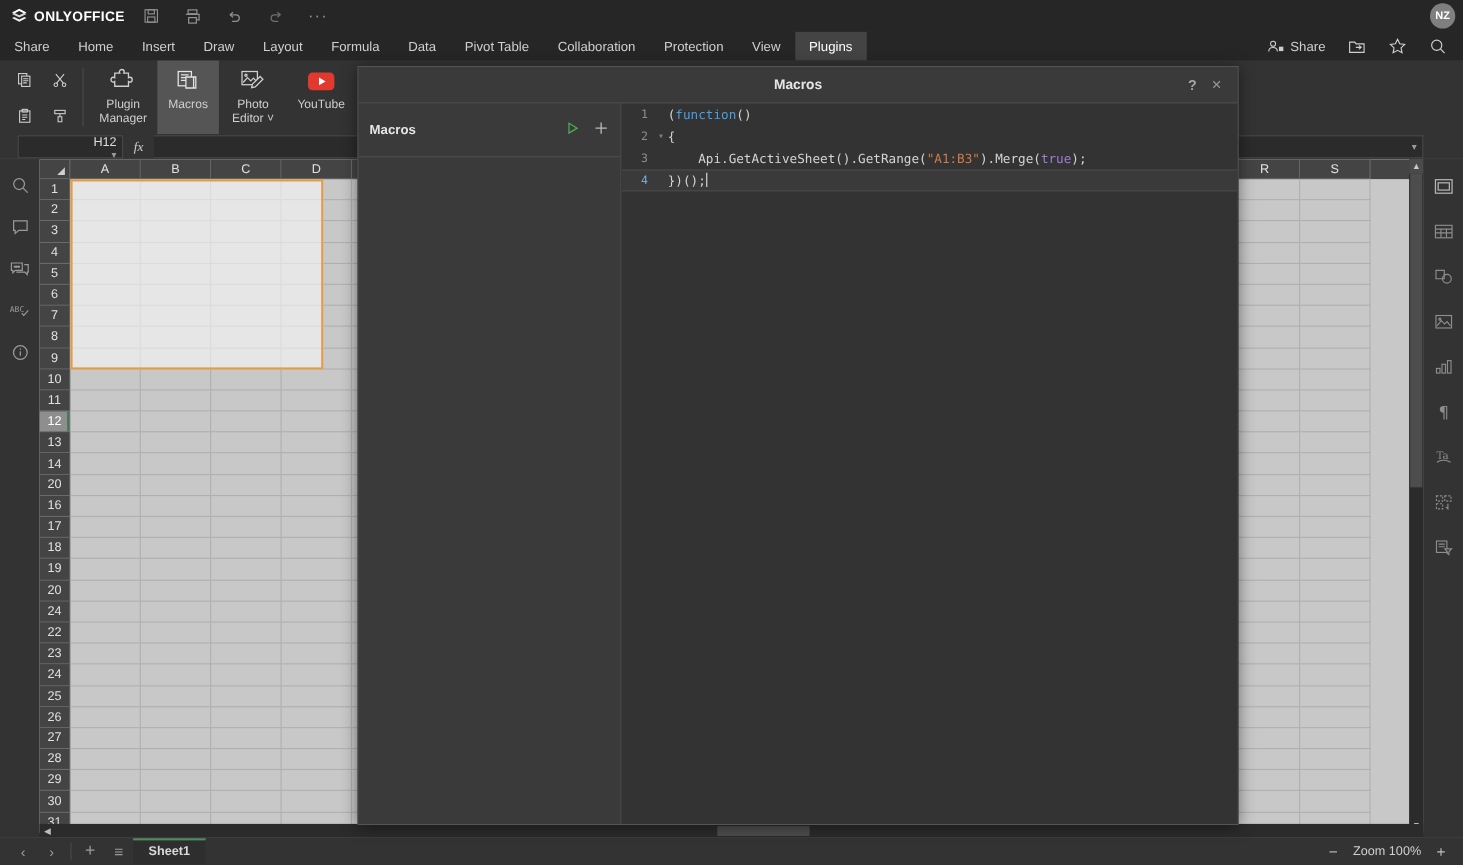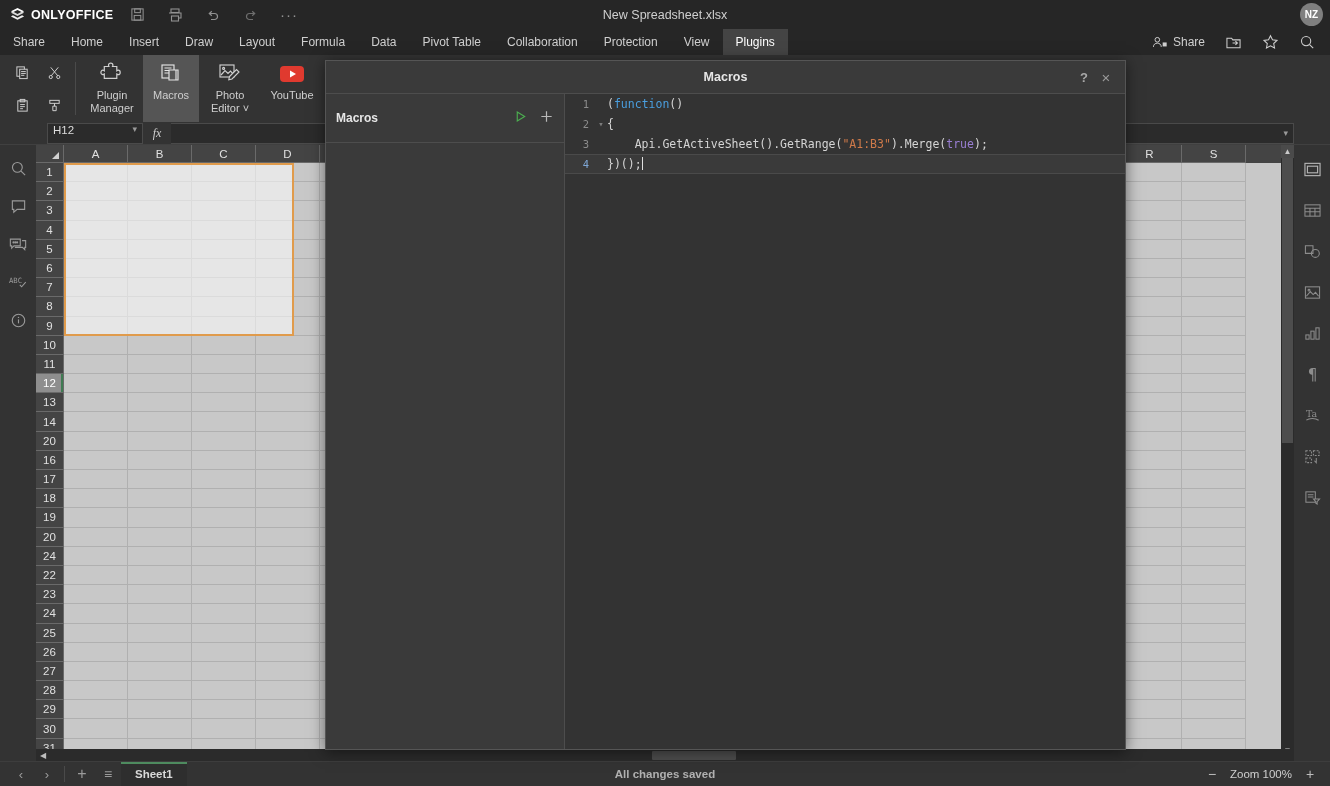--- a/index.html
+++ b/index.html
@@ -71,23 +71,24 @@
   .tool.active { background:#555555; }
   .tool .ticon { height:26px; display:flex; align-items:center; justify-content:center; }
   .tool .tlabel { margin-top:2px; }
 
   
   .formulabar {
     position:absolute; left:0; top:122px; width:1330px; height:23px;
     background:#333333; display:flex; align-items:center; border-bottom:1px solid #404040;
   }
   .namebox {
-    margin-left:47px; width:96px; height:21px; background:#2b2b2b; border:1px solid #4a4a4a;
-    display:flex; align-items:flex-start; padding:0 5px; color:#dcdcdc; font-size:11.5px;
+    margin-left:16px; width:96px; height:21px; background:#2b2b2b; border:1px solid #4a4a4a;
+    display:flex; align-items:flex-end; padding:0 5px; color:#dcdcdc; font-size:11.5px;
     justify-content:space-between;
+    flex-direction:column;
   }
   .fxbtn { width:28px; text-align:center; color:#cfcfcf; font-size:12px; font-style:italic;
            font-family:"Liberation Serif", serif; }
   .fxinput { flex:1; height:21px; background:#2b2b2b; border:1px solid #4a4a4a;
              border-left:none; margin-right:36px; display:flex; align-items:center;
              justify-content:flex-end; padding-right:4px; color:#8b8b8b; font-size:10px;}
 
   
   .leftrail {
     position:absolute; left:0; top:145px; width:36px; height:612px; background:#333333;
@@ -269,21 +270,20 @@
           </svg>
       </div>
       <div class="tb-btn">
         <svg width="16" height="16" viewBox="0 0 16 16" fill="none" stroke="#6e6e6e" stroke-width="1.2">
             <path d="M11.5 6.5h-5a3 3 0 0 0 0 6H10"></path>
             <path d="M9.2 4.2l2.5 2.3-2.5 2.3"></path>
           </svg>
       </div>
       <div class="tb-btn" style="font-size:15px;letter-spacing:1px;">···</div>
     </div>
-    <div class="doc-title">New Spreadsheet.xlsx</div>
     <div class="avatar">NZ</div>
   </div>
 
   <div class="menubar">
     <div class="menu-item">Share</div>
     <div class="menu-item">Home</div>
     <div class="menu-item">Insert</div>
     <div class="menu-item">Draw</div>
     <div class="menu-item">Layout</div>
     <div class="menu-item">Formula</div>
@@ -1231,21 +1231,20 @@
 
   <div class="statusbar">
     <div class="sheetnav">
       <div class="sb-btn">‹</div>
       <div class="sb-btn">›</div>
       <div class="sb-sep"></div>
       <div class="sb-btn" style="font-size:16px;">+</div>
       <div class="sb-btn" style="font-size:14px;">≡</div>
     </div>
     <div class="sheettab">Sheet1</div>
-    <div class="savedtext">All changes saved</div>
     <div class="zoomgrp">
       <div class="zbtn">−</div>
       <div>Zoom 100%</div>
       <div class="zbtn">+</div>
     </div>
   </div>
 
   <div class="dialog">
     <div class="dlg-header">
       <div class="dlg-title">Macros</div>

